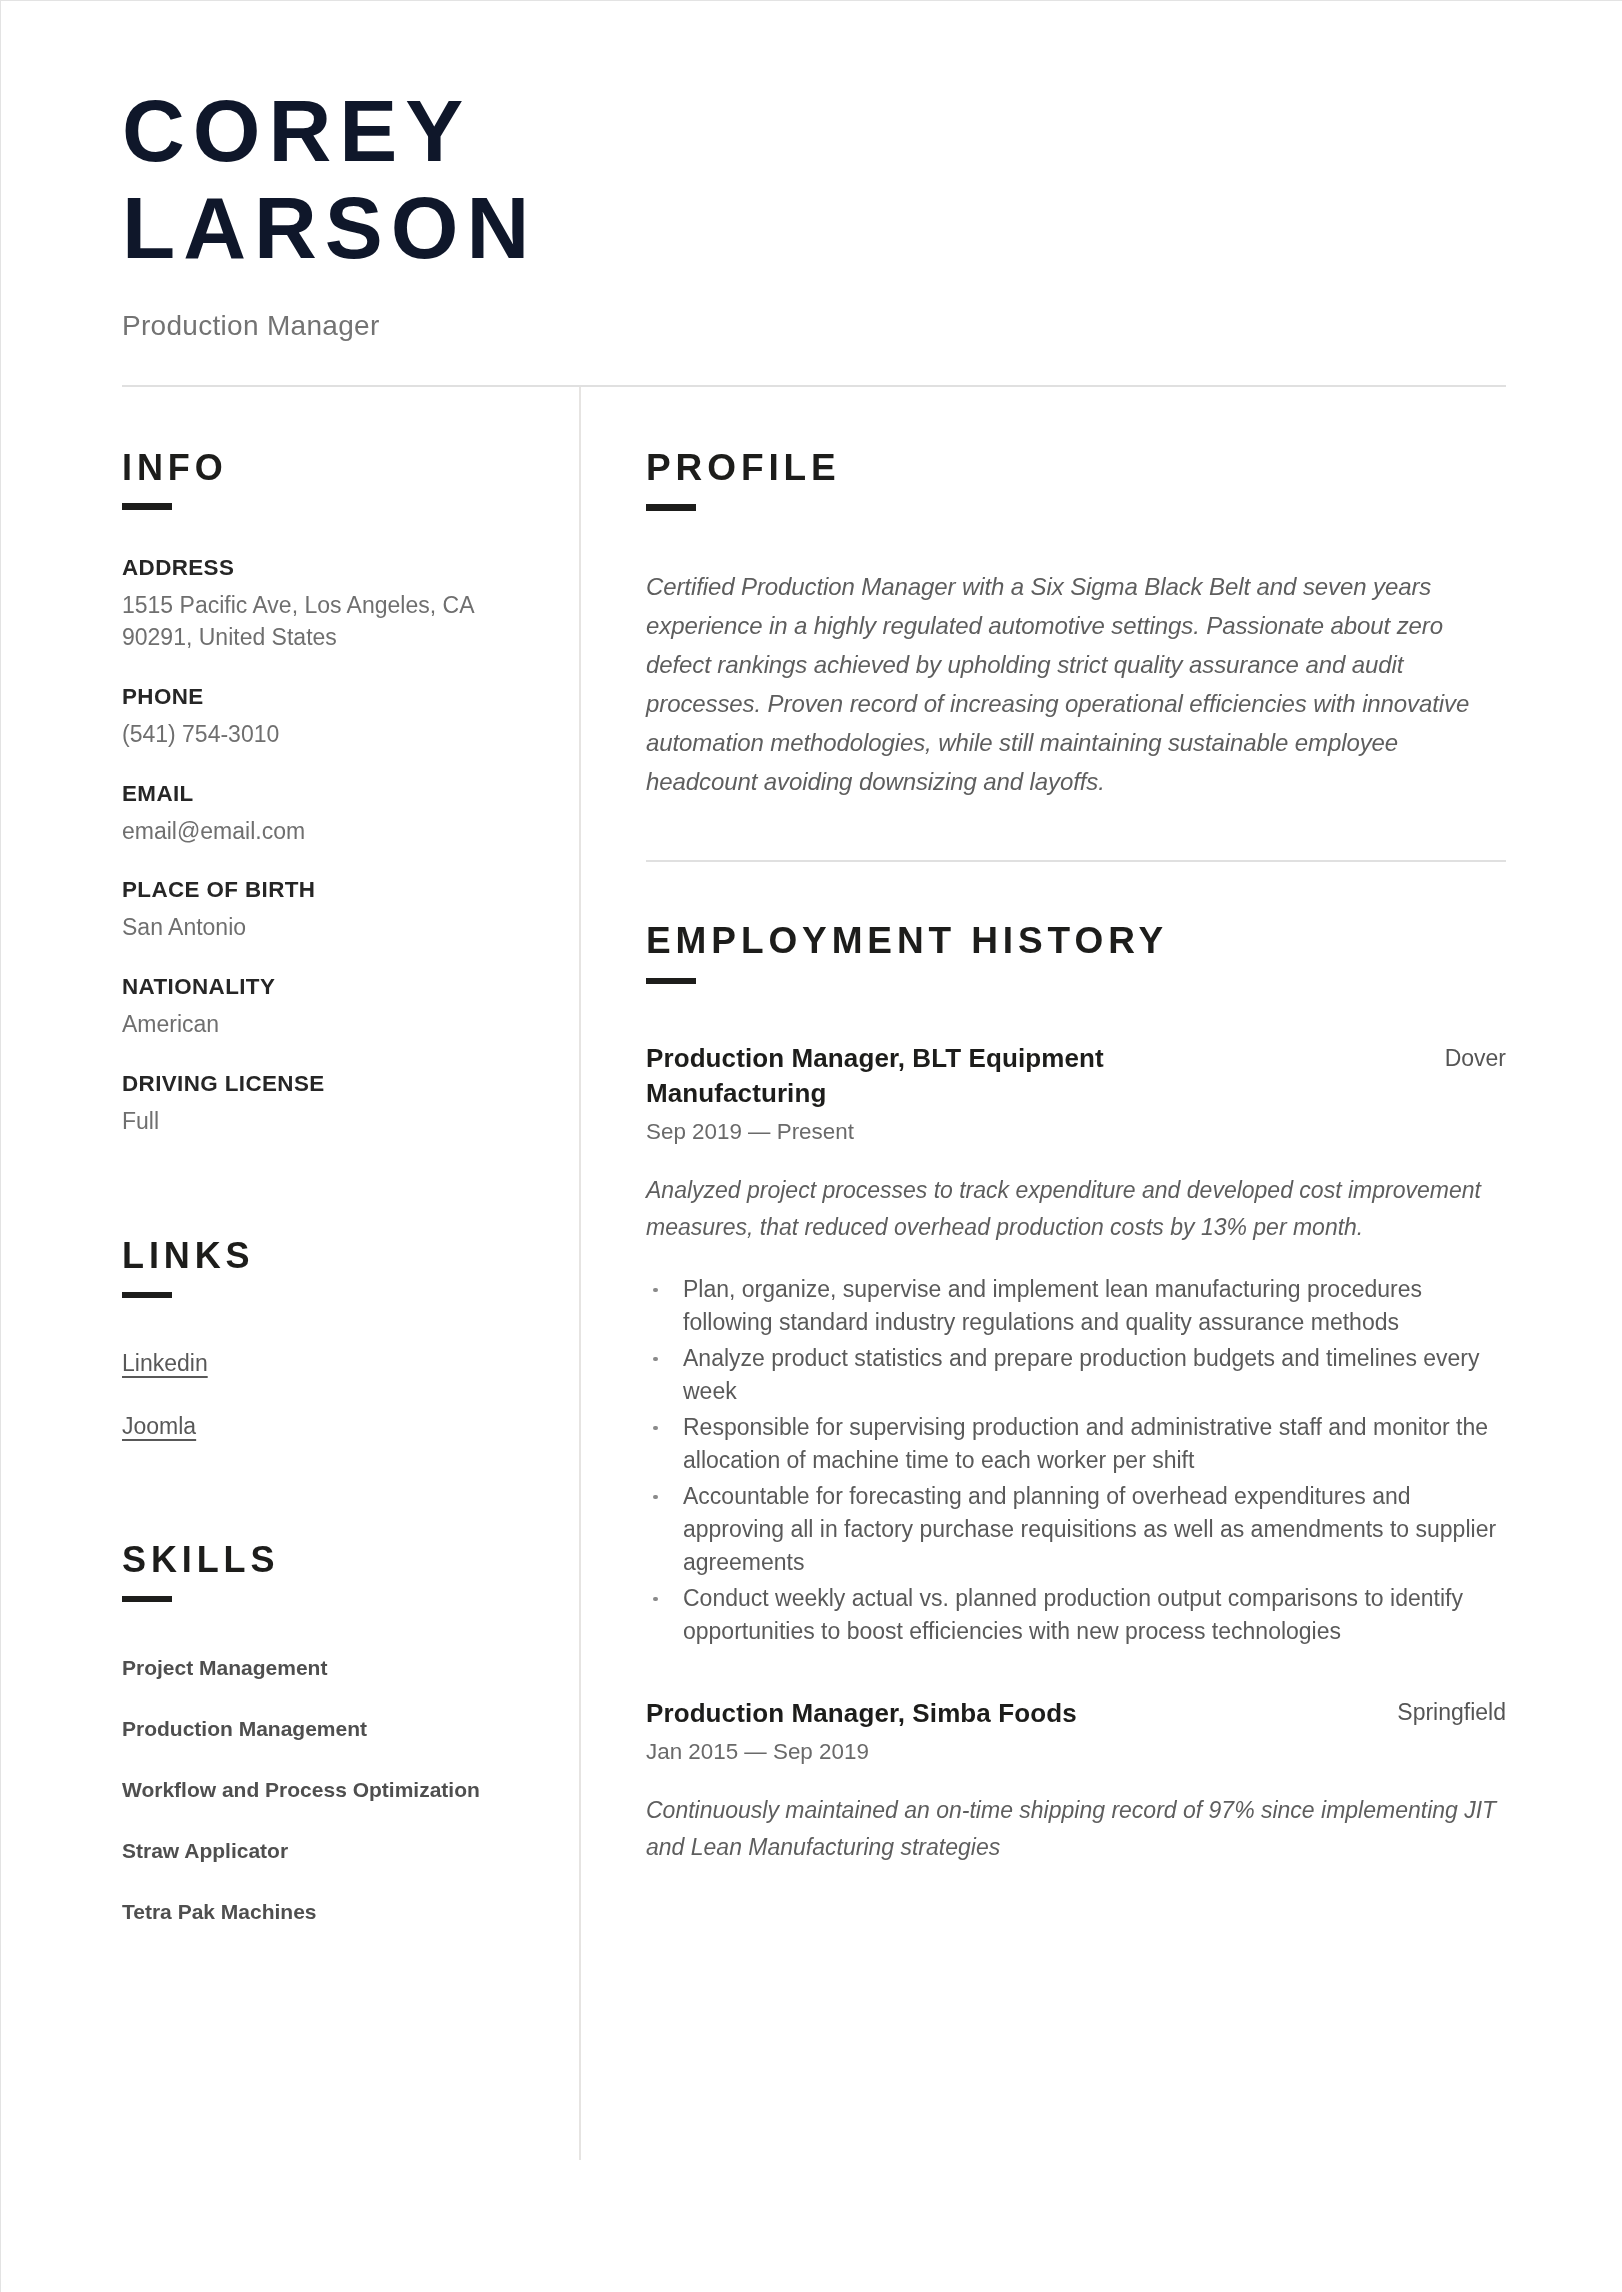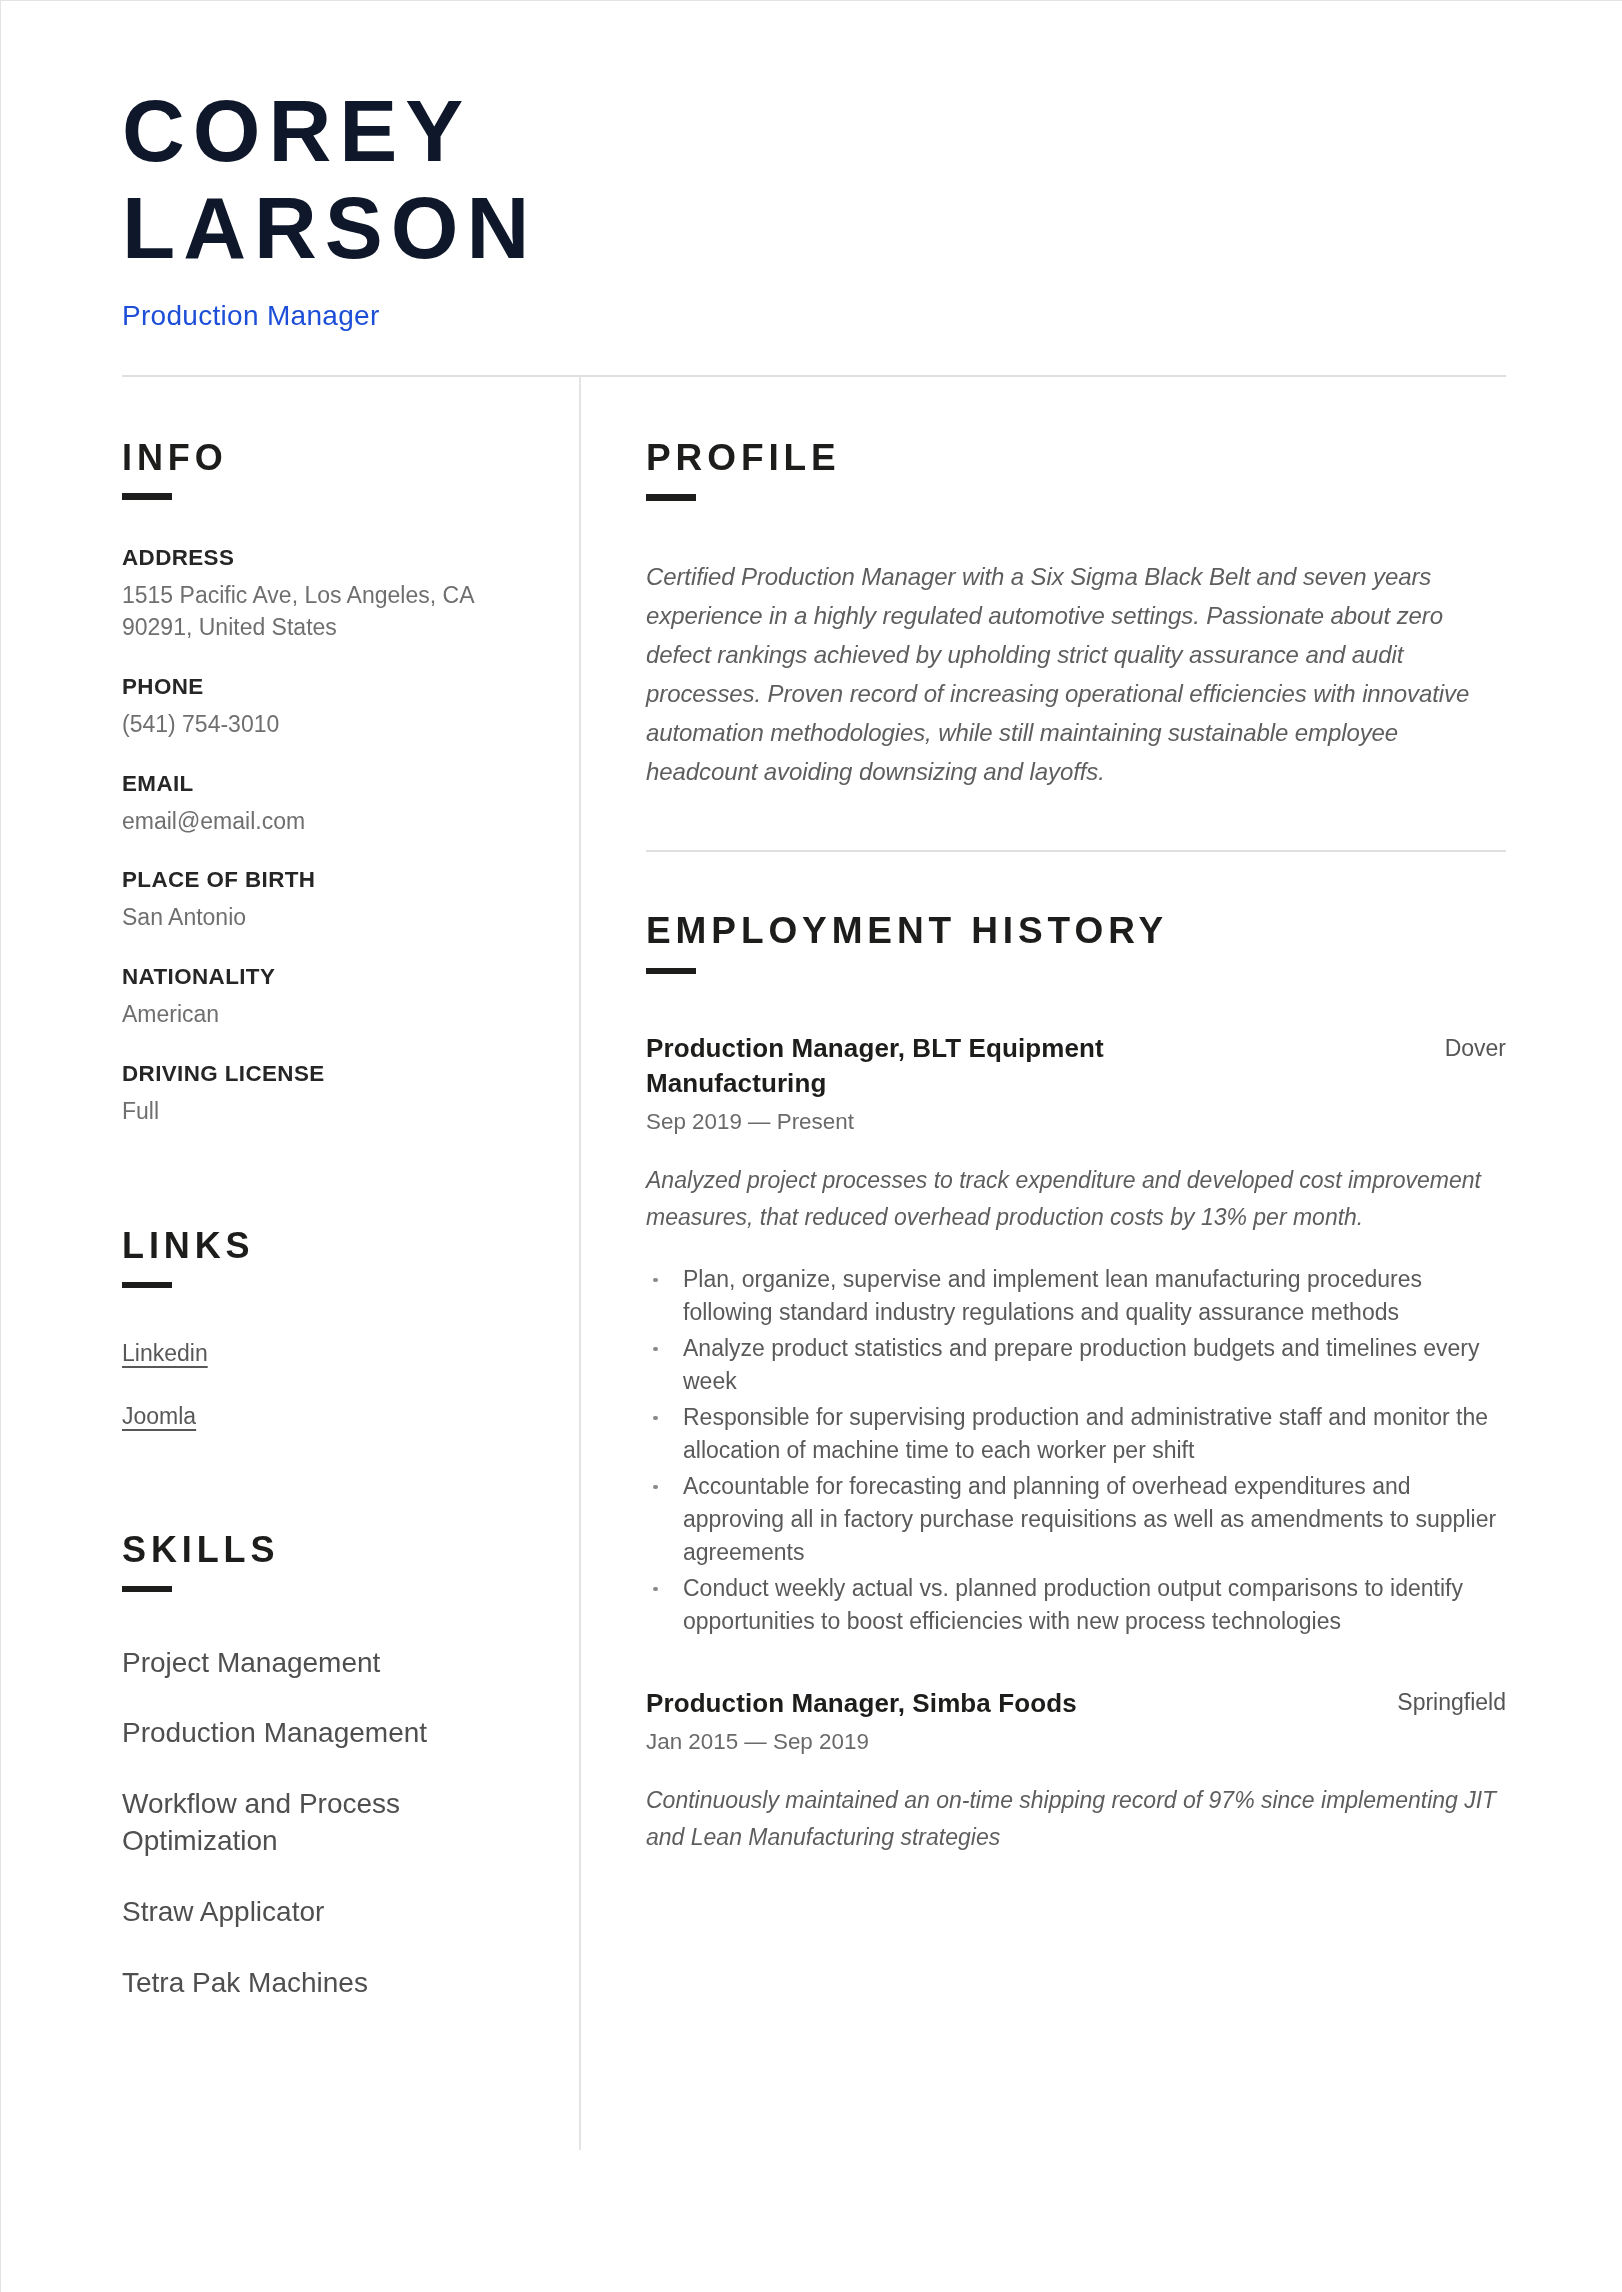--- a/index.html
+++ b/index.html
@@ -38,24 +38,24 @@
     font-size: 87px;
     font-weight: 700;
     letter-spacing: 8px;
     line-height: 1.12;
     color: #0f172a;
     text-transform: uppercase;
     max-width: 627px;
   }
 
   .job-title {
-    margin-top: 23px;
+    margin-top: 33px;
     font-size: 28px;
     font-weight: 300;
-    color: #1d4ed8;
+    color: #737373;
     letter-spacing: 0.3px;
   }
 
   .header-rule {
     margin-top: 43px;
     height: 1.8px;
     background: #e0e0e0;
     width: 100%;
   }
 
@@ -148,22 +148,22 @@
     width: fit-content;
     cursor: pointer;
   }
   .link-item:last-child { margin-bottom: 0; }
 
   
   .skills-block { margin-top: 100px; }
   .skills-list { margin-top: 52px; }
 
   .skill-item {
-    font-size: 28px;
-    font-weight: 400;
+    font-size: 21px;
+    font-weight: 700;
     color: #4f4f4f;
     line-height: 1.34;
     margin-bottom: 33px;
   }
   .skill-item:last-child { margin-bottom: 0; }
 
   
   .profile-text {
     margin-top: 56px;
     font-size: 24px;

